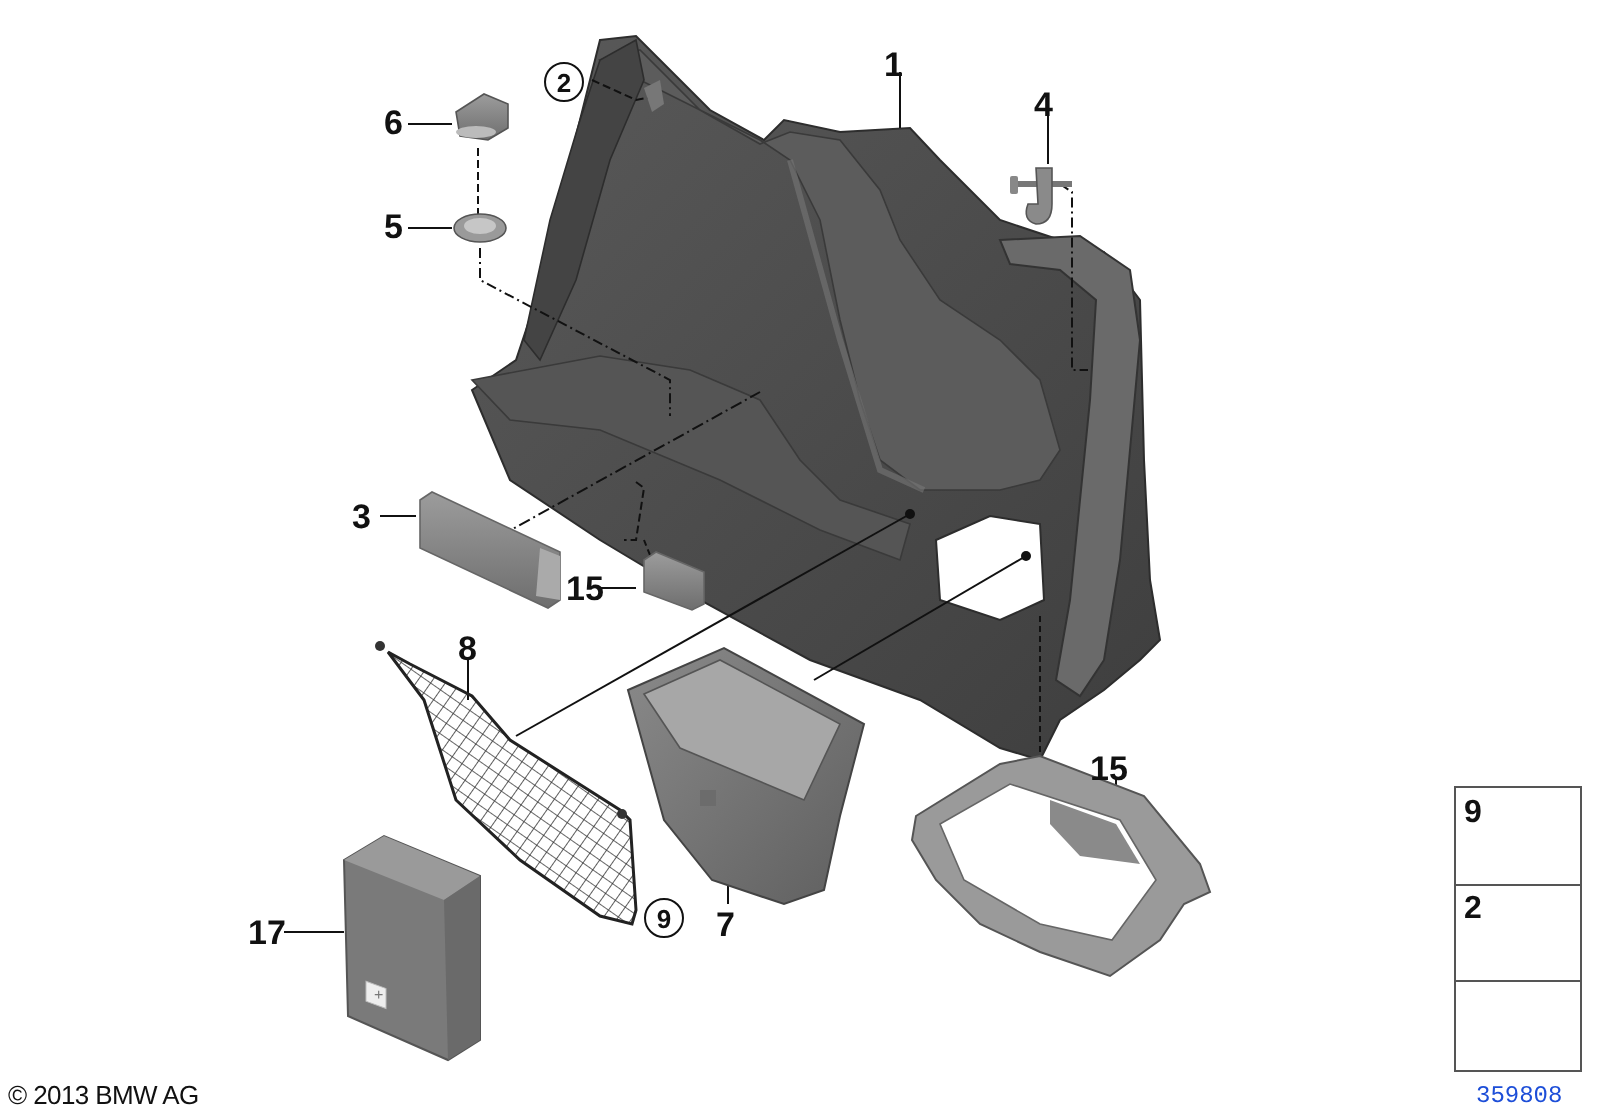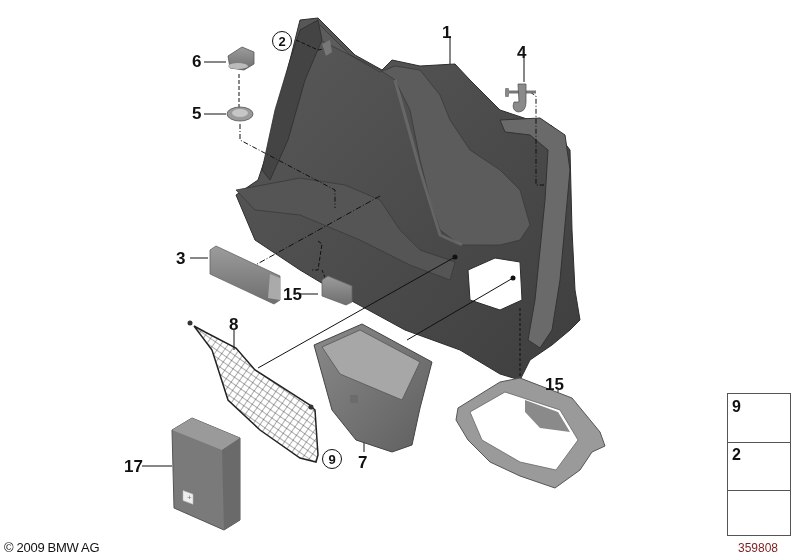--- a/index.html
+++ b/index.html
@@ -7,22 +7,22 @@
          font-family: "Liberation Sans", sans-serif; }
   #canvas { position: absolute; left: 0; top: 0; width: 800px; height: 560px; }
   .callout { position: absolute; font-family: "Liberation Sans", sans-serif;
              font-weight: bold; font-size: 17px; color: #111; line-height: 1; }
   .circled { position: absolute; width: 20px; height: 20px; border: 1.5px solid #111;
              border-radius: 50%; font-weight: bold; font-size: 13px; color: #111;
              display: flex; align-items: center; justify-content: center;
              font-family: "Liberation Sans", sans-serif; box-sizing: border-box; }
   .copyright { position: absolute; left: 4px; top: 540px; font-size: 13px; color: #111;
                font-family: "Liberation Sans", sans-serif; letter-spacing: -0.3px; }
-  .diagram-id { position: absolute; left: 738px; top: 541px; font-size: 12px; color: #7f1d1d;
-                font-family: Liberation Sans, sans-serif; }
+  .diagram-id { position: absolute; left: 738px; top: 541px; font-size: 12px; color: #1d4ed8;
+                font-family: Liberation Mono, monospace; }
   .legend { position: absolute; left: 727px; top: 393px; width: 64px; height: 143px;
             border: 1px solid #555; box-sizing: border-box; background: #fff; }
   .legend-cell { position: absolute; left: 0; width: 62px; border-bottom: 1px solid #555; }
   .legend-num { position: absolute; left: 4px; top: 4px; font-weight: bold; font-size: 16px; color:#111;
                 font-family: "Liberation Sans", sans-serif; }
 </style>
 </head>
 <body>
 
 <div id="canvas">
@@ -173,15 +173,15 @@
   <div class="legend">
     <div class="legend-cell" style="top:0;height:48px">
       <span class="legend-num">9</span>
     </div>
     <div class="legend-cell" style="top:48px;height:48px">
       <span class="legend-num">2</span>
     </div>
     <div class="legend-cell" style="top:96px;height:45px;border-bottom:none"></div>
   </div>
 
-  <div class="copyright">© 2009 BMW AG</div>
+  <div class="copyright">© 2013 BMW AG</div>
   <div class="diagram-id">359808</div>
 </div>
 
 </body></html>

